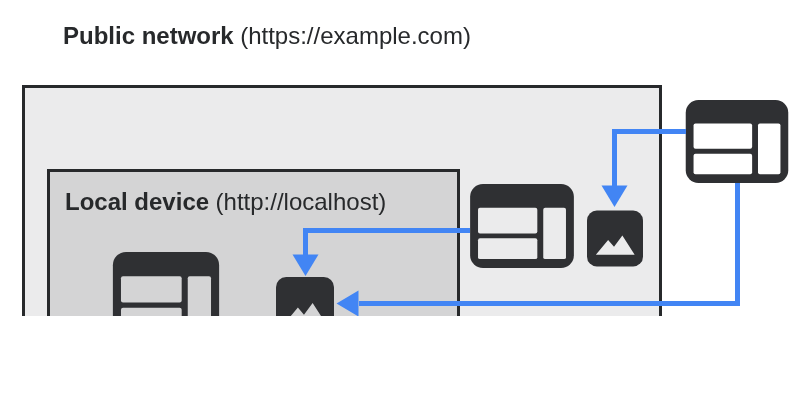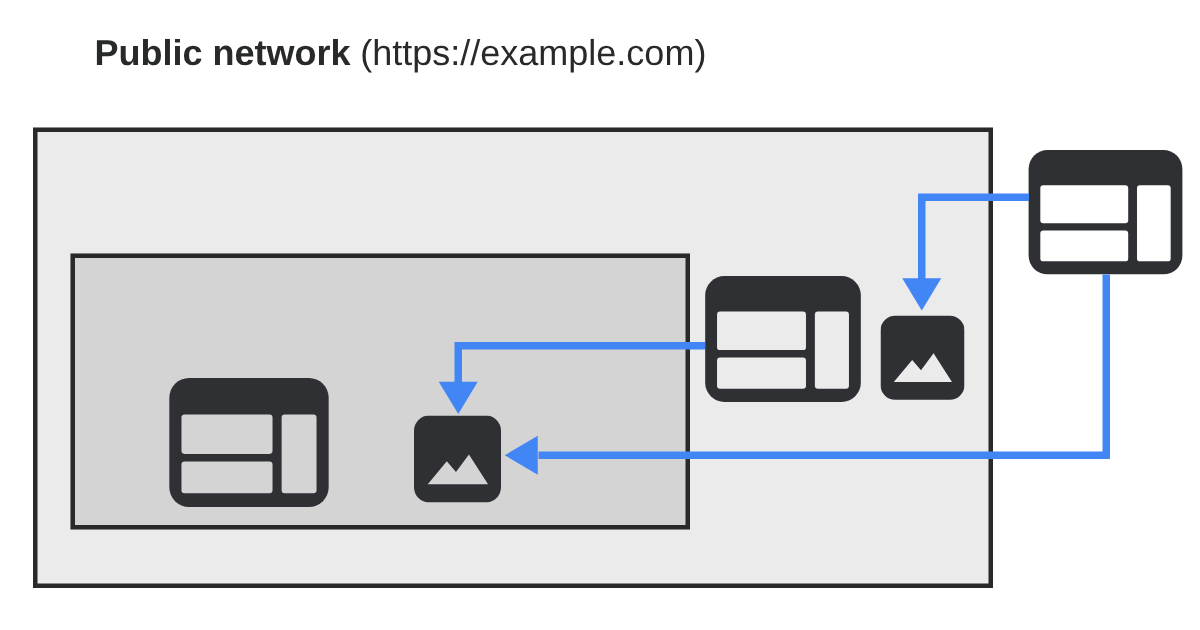--- a/index.html
+++ b/index.html
@@ -8,21 +8,21 @@
     --border-dark:#27292b;
     --text-dark:#27292b;
     --private-bg:#ebebec;
     --local-bg:#d4d4d5;
     --canvas-bg:#ffffff;
   }
   *{margin:0;padding:0;box-sizing:border-box;}
   html,body{background:var(--canvas-bg);}
   .stage{
     position:relative;
-    width:800px;height:420px;
+    width:800px;height:316px;
     background:var(--canvas-bg);
     font-family:"Liberation Sans", sans-serif;
     overflow:hidden;
   }
   .lbl{
     position:absolute;
     font-size:24px;
     color:var(--text-dark);
     white-space:nowrap;
     z-index:2;
@@ -56,20 +56,23 @@
 
 <div class="stage">
 
   <div class="lbl title-pos">
     <span class="b">Public network</span><span class="r">(https://example.com)</span>
   </div>
 
   <div class="box private-box"></div>
 
   <div class="box local-box"></div>
+  <div class="lbl local-lbl-pos">
+    <span class="b">Local device</span><span class="r">(http://localhost)</span>
+  </div>
 
   <div class="icon pos-local-browser">
     <svg viewBox="0 0 105 85" aria-hidden="true">
       <rect class="ic-dark" x="0" y="0" width="105" height="85" rx="13"></rect>
       <rect class="hole-local" x="8" y="24" width="60" height="26" rx="2"></rect>
       <rect class="hole-local" x="8" y="55" width="60" height="21" rx="2"></rect>
       <rect class="hole-local" x="74" y="24" width="23" height="52" rx="2"></rect>
     </svg>
   </div>
 

